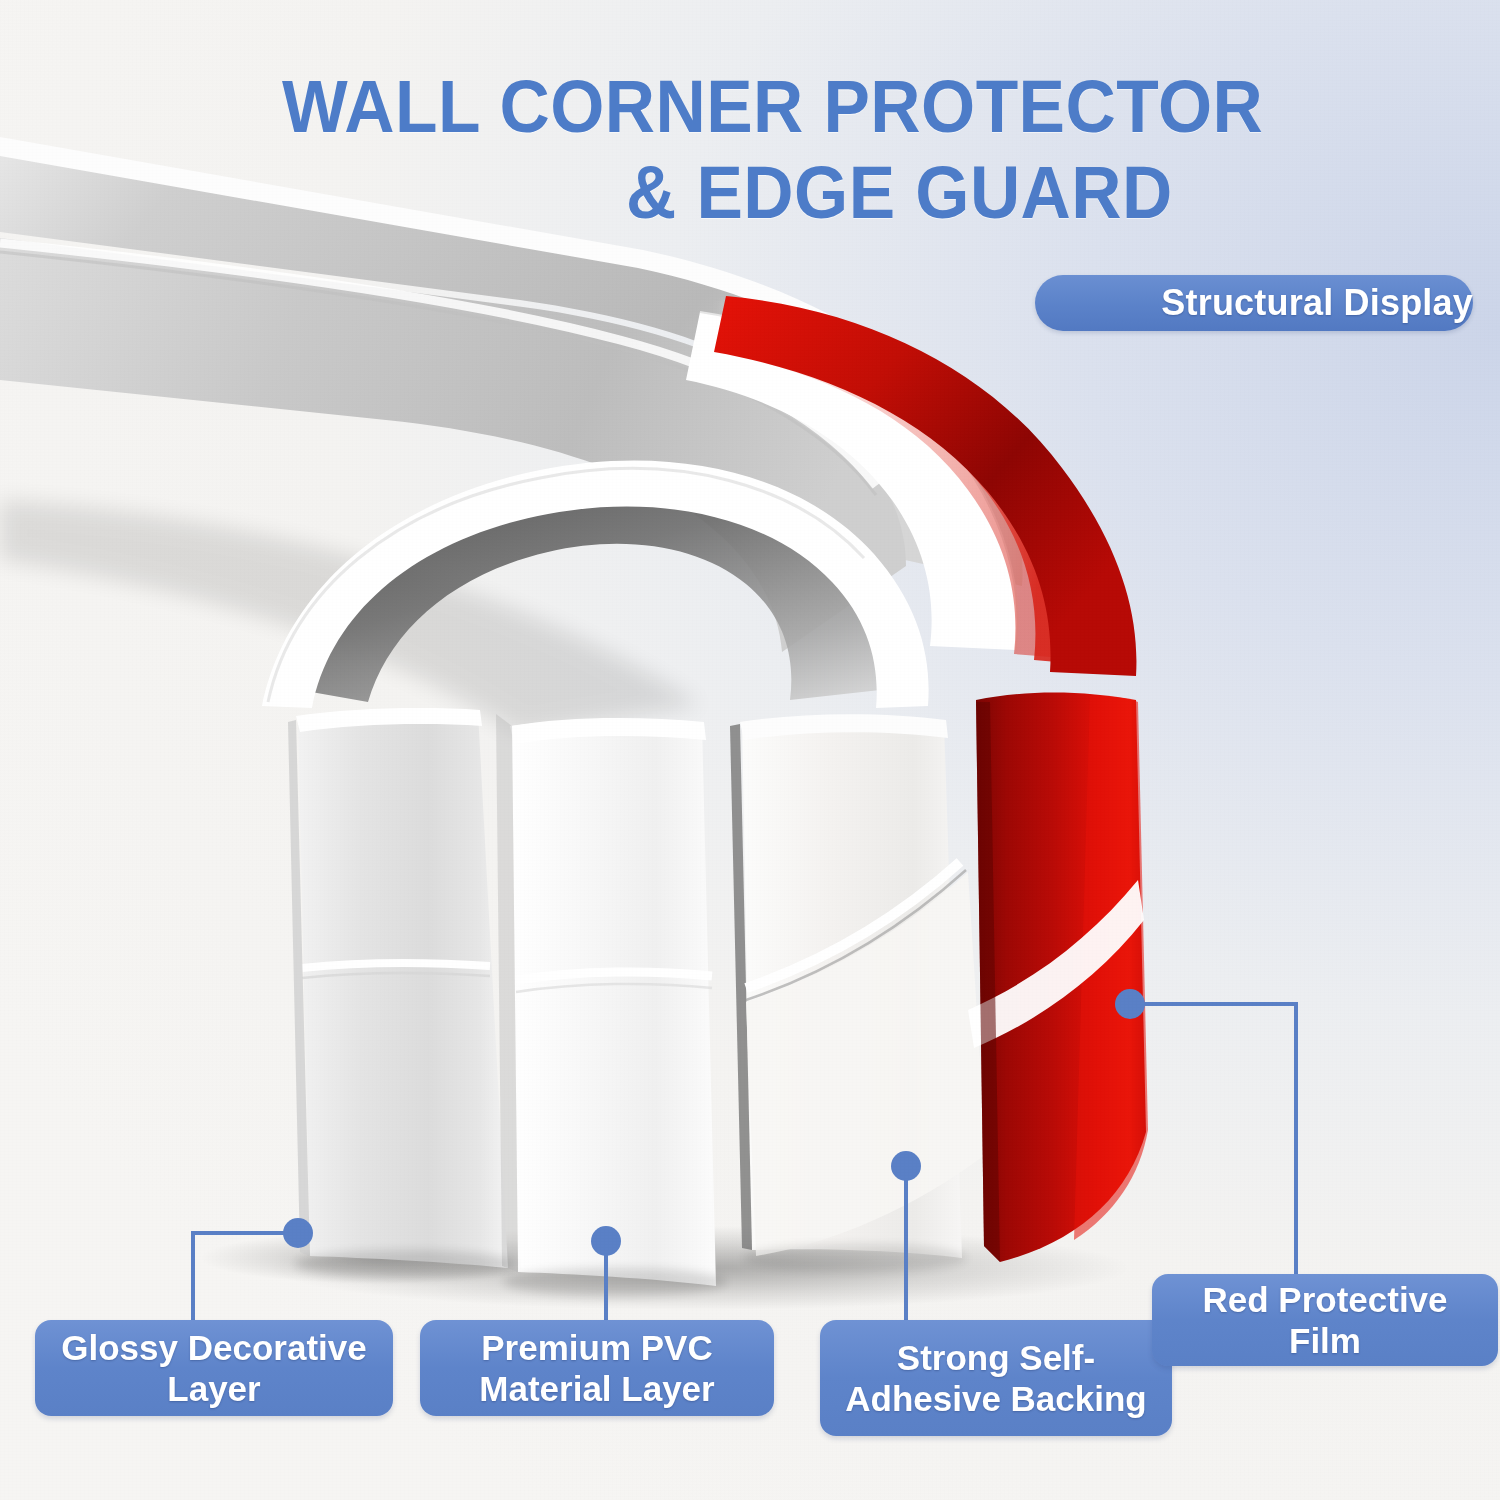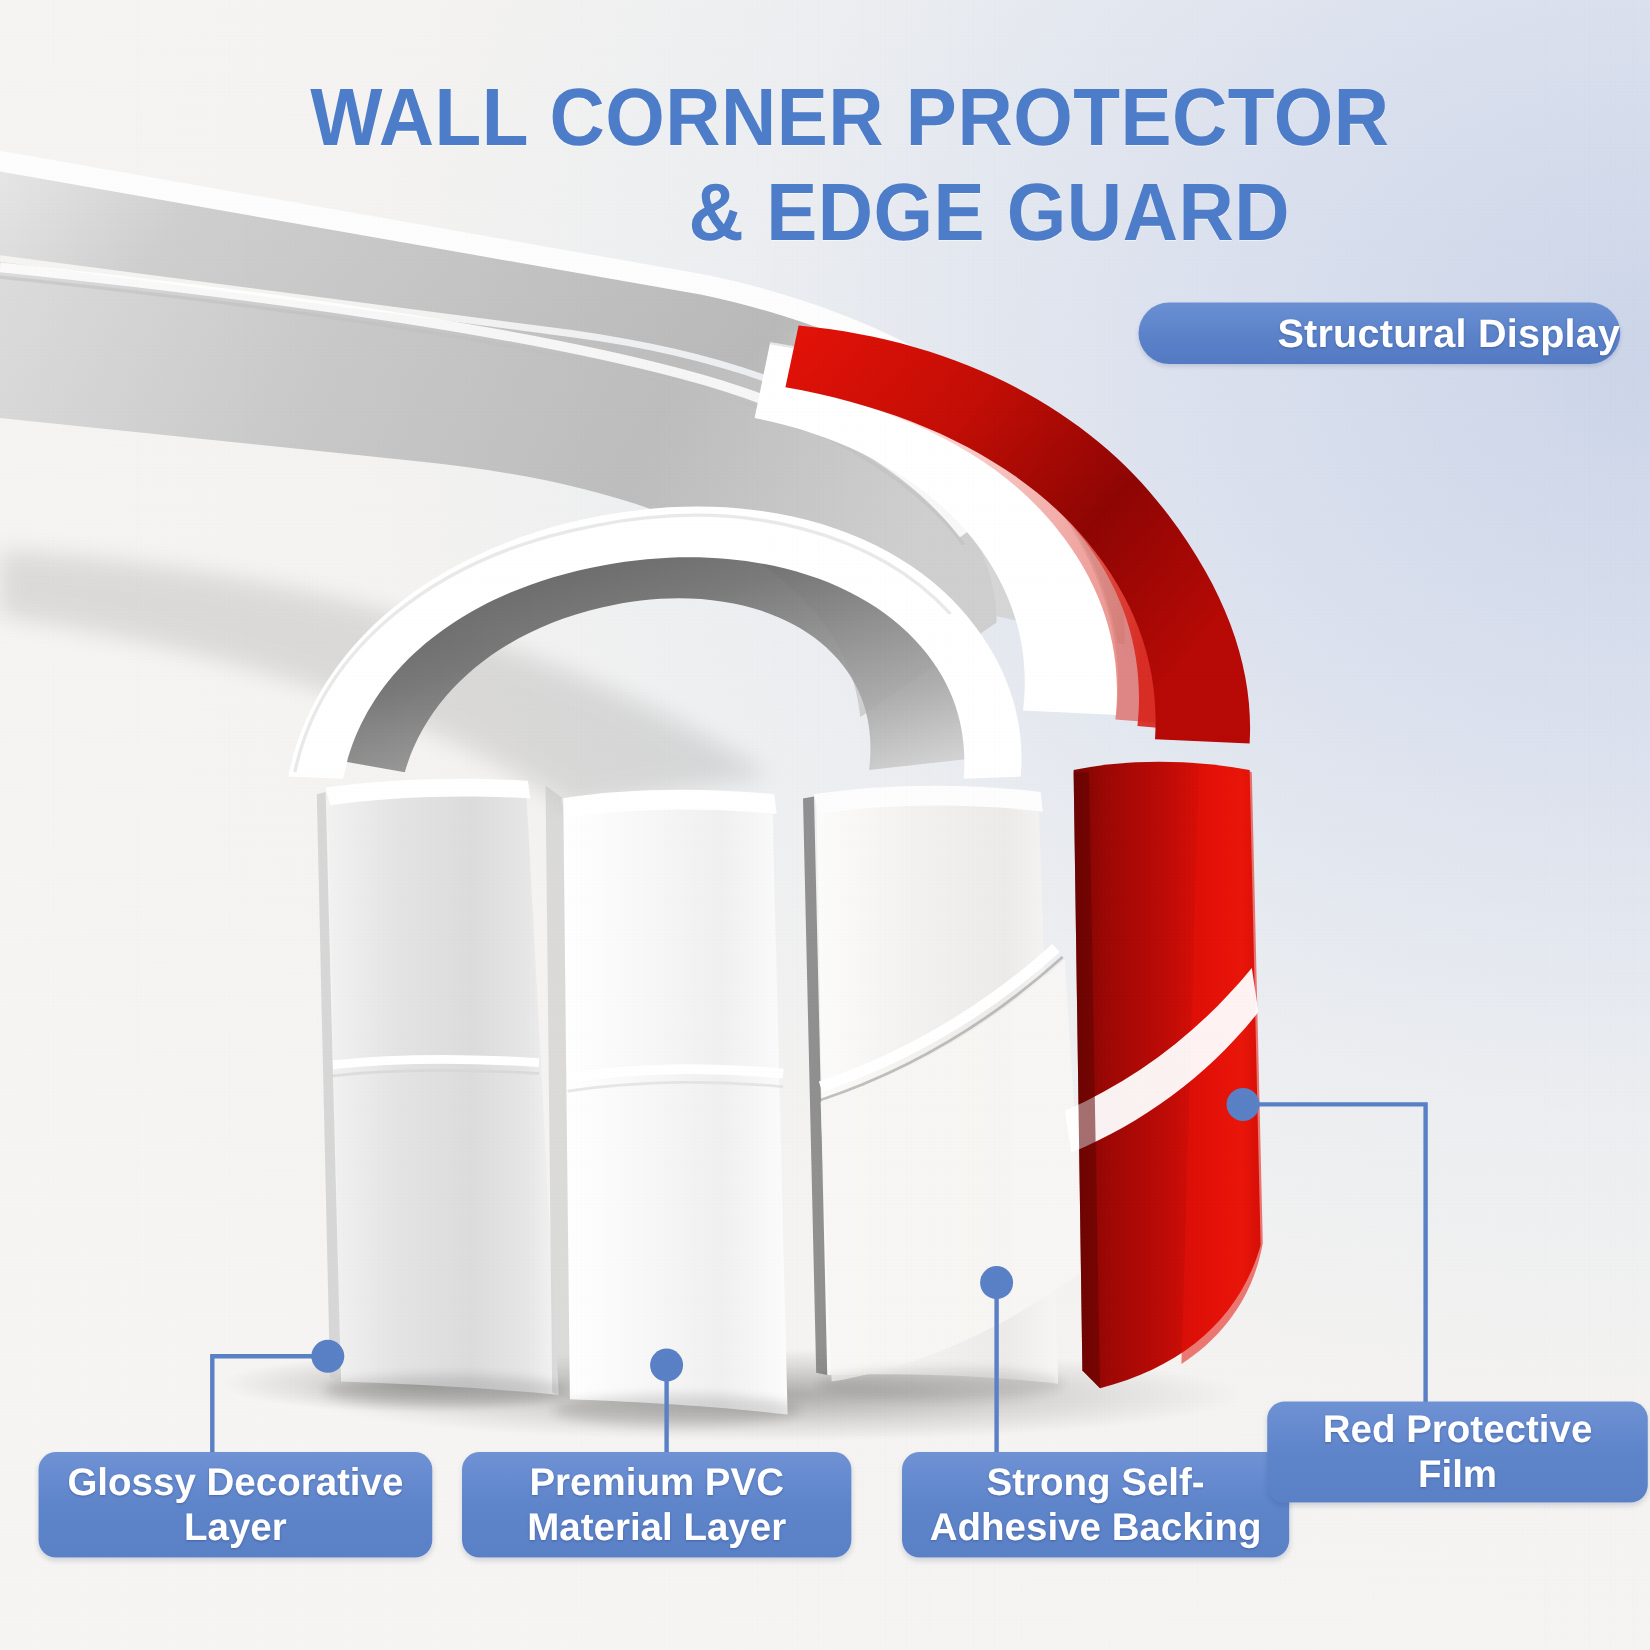--- a/index.html
+++ b/index.html
@@ -60,21 +60,21 @@
     text-align:center;
     padding:0 10px;
     box-sizing:border-box;
   }
   .callout-box span{
     color:#fff;font-weight:700;font-size:35px;line-height:1.18;
     text-shadow:0 1px 2px rgba(30,50,100,.35);
   }
   #cb0{left:35px;top:1320px;width:358px;height:96px;}
   #cb1{left:420px;top:1320px;width:354px;height:96px;}
-  #cb2{left:820px;top:1320px;width:352px;height:96px;justify-content:flex-end;}
+  #cb2{left:820px;top:1320px;width:352px;height:116px;justify-content:flex-end;}
   #cb3{left:1152px;top:1274px;width:346px;height:92px;}
 </style>
 </head>
 <body>
 
 <div id="stage">
 
   <svg id="art" viewBox="0 0 1500 1500" xmlns="http://www.w3.org/2000/svg">
     <defs>
 

